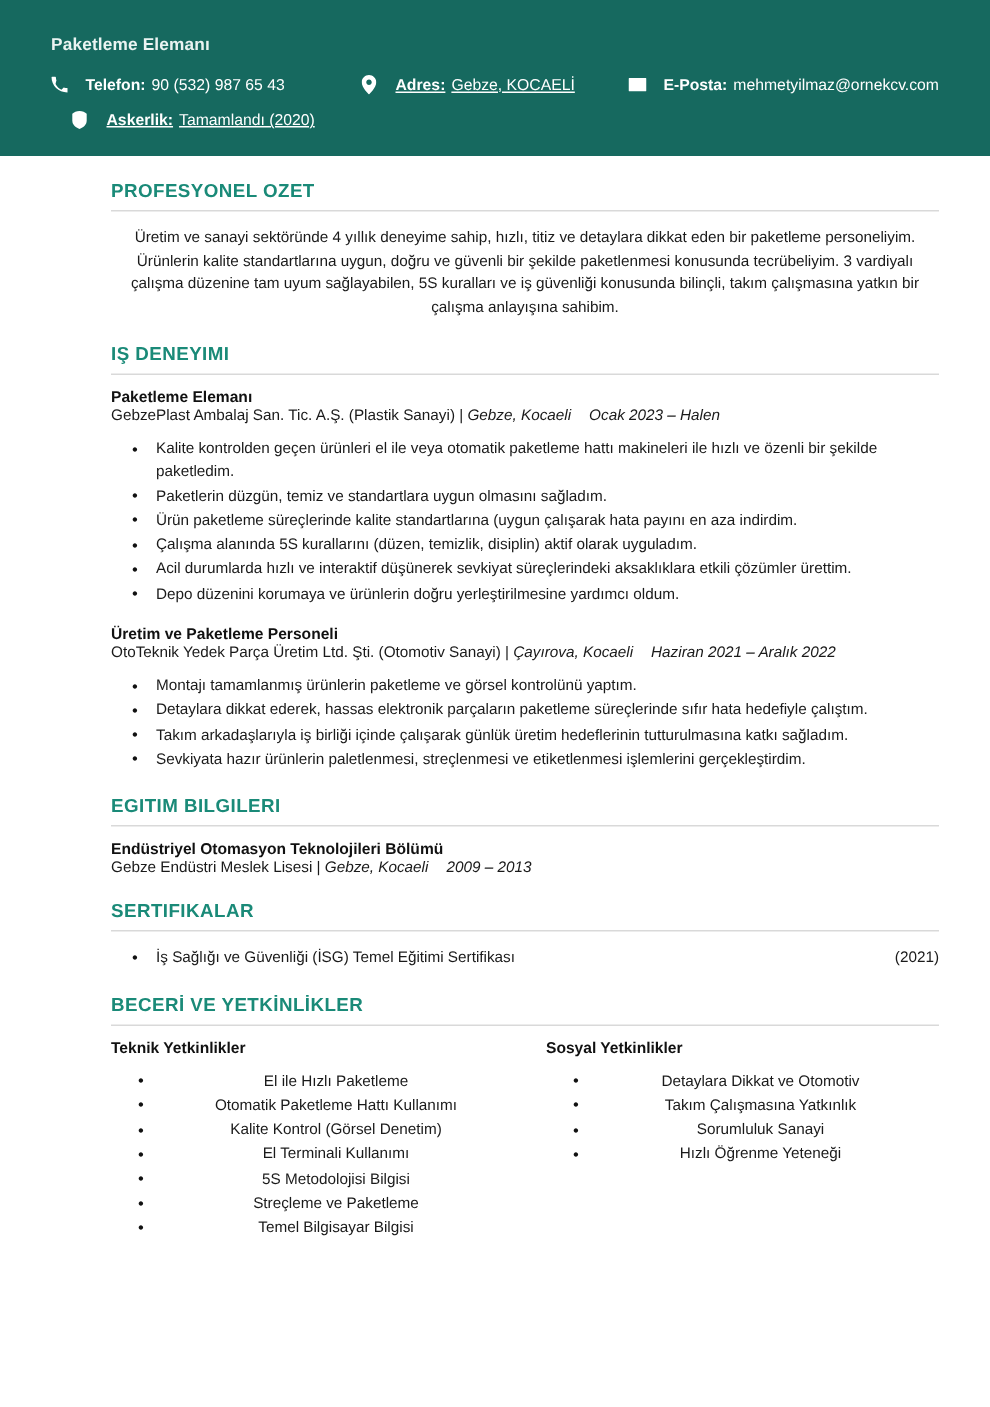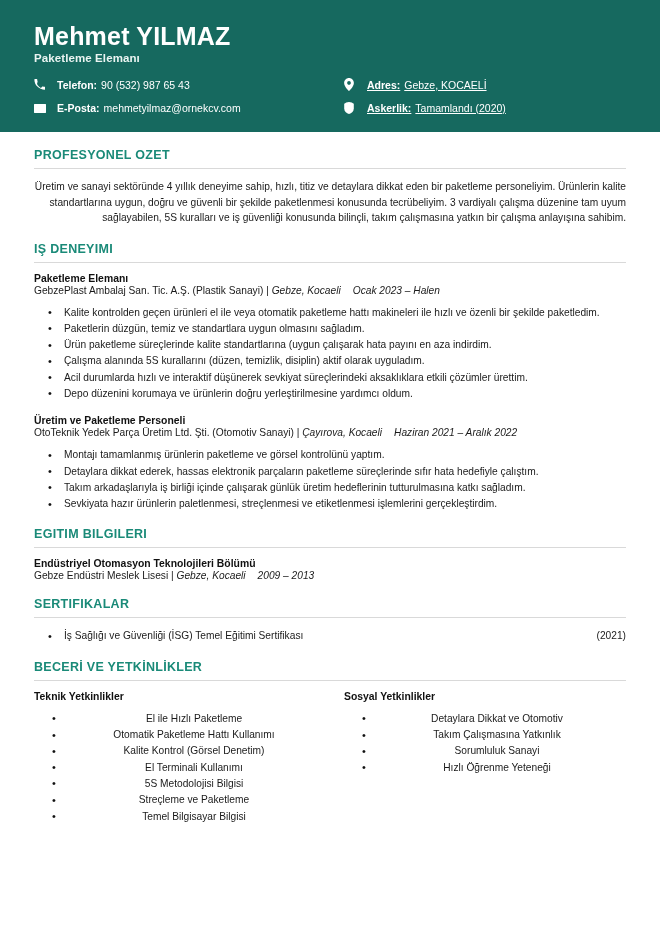--- a/index.html
+++ b/index.html
@@ -43,21 +43,21 @@
     font-size: 11.5px;
     font-weight: bold;
     margin-top: 2px;
     color: #eaf4f2;
     letter-spacing: 0.1px;
   }
 
   .contact-grid {
     margin-top: 14px;
     display: grid;
-    grid-template-columns: 1fr 1fr;
+    grid-template-columns: 1fr 1fr 1fr;
     row-gap: 11px;
     column-gap: 0px;
   }
 
   .contact-item {
     display: flex;
     align-items: center;
     font-size: 10.5px;
     color: #ffffff;
   }
@@ -77,20 +77,21 @@
   .contact-label {
     font-weight: bold;
     margin-right: 4px;
     white-space: nowrap;
   }
   .contact-value { white-space: nowrap; }
 
   
   .content {
     padding: 0 34px;
+    margin-left: 40px;
   }
 
   .section { margin-top: 16px; }
 
   .section-title {
     font-size: 12.5px;
     font-weight: bold;
     color: #1a8a78;
     letter-spacing: 0.3px;
     padding-bottom: 6px;
@@ -98,21 +99,21 @@
 
   .section-rule {
     height: 1px;
     background: #d9d9d9;
     margin-bottom: 10px;
   }
 
   .summary-text {
     font-size: 10.2px;
     line-height: 1.52;
-    text-align: right;
+    text-align: center;
     color: #1a1a1a;
   }
 
   
   .entry { margin-bottom: 2px; }
   .entry + .entry { margin-top: 14px; }
 
   .entry-title {
     font-size: 10.4px;
     font-weight: bold;
@@ -185,21 +186,20 @@
   .skills-grid ul.bullets { margin-top: 0; }
   .skills-grid ul.bullets li { padding-left: 34px; text-align: center; }
   .skills-grid ul.bullets li::before { left: 18px; }
 </style>
 </head>
 <body>
 
 <div class="page">
 
   <div class="header">
-    <div class="header-name">Mehmet YILMAZ</div>
     <div class="header-role">Paketleme Elemanı</div>
 
     <div class="contact-grid">
 
       <div class="contact-item">
         <span class="contact-icon">
           <svg width="11" height="11" viewBox="0 0 24 24" fill="#ffffff">
             <path d="M6.6 10.8c1.9 3.7 4.9 6.7 8.6 8.6l2.9-2.9c.4-.4.9-.5 1.3-.3 1.4.5 2.9.7 4.4.7.7 0 1.2.6 1.2 1.2V22c0 .7-.6 1.2-1.2 1.2C10.7 23.2.8 13.3.8 1.2.8.6 1.4 0 2 0h3.9c.7 0 1.2.6 1.2 1.2 0 1.5.2 3 .7 4.4.2.4.1.9-.3 1.3L6.6 10.8z"></path>
           </svg>
         </span>

